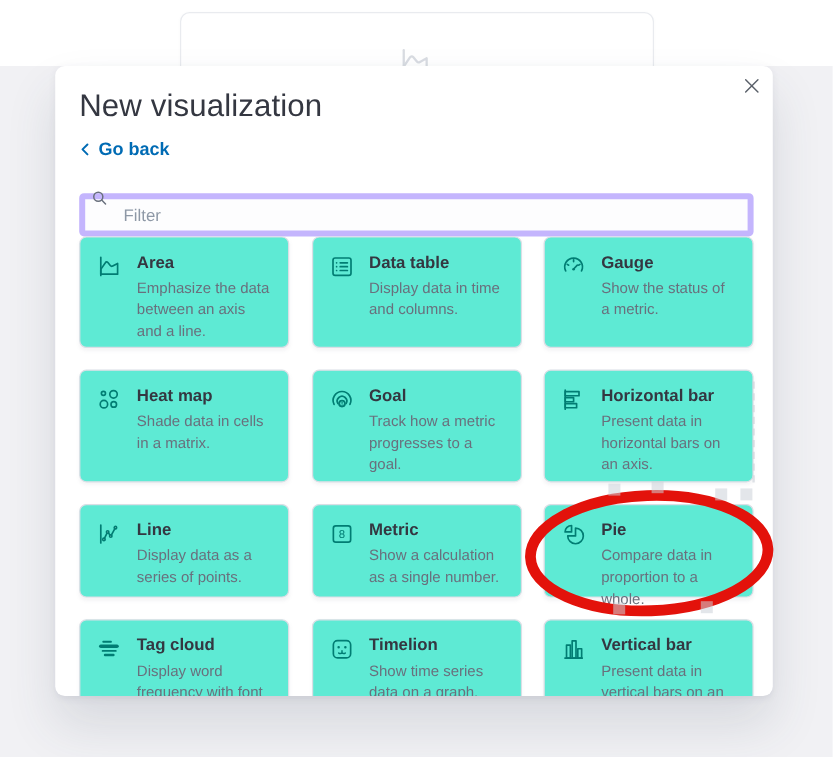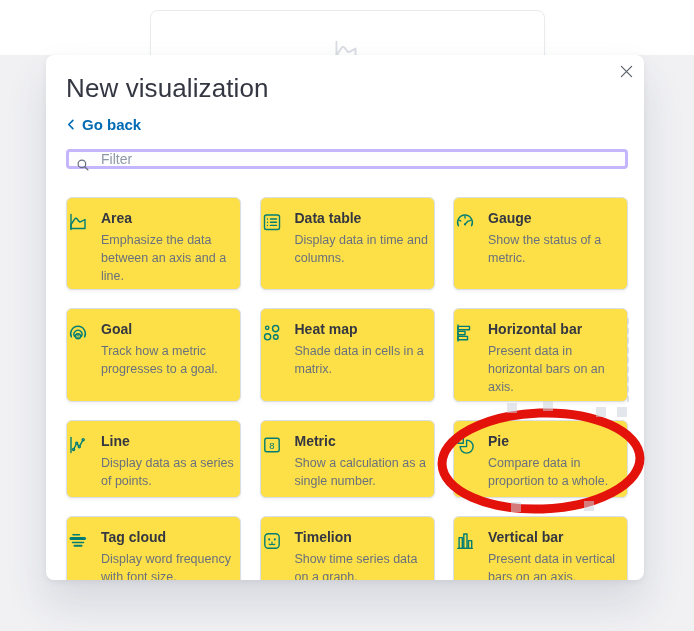--- a/index.html
+++ b/index.html
@@ -33,40 +33,41 @@
     margin:0;position:absolute;left:20px;top:18px;
     font-size:26px;font-weight:500;color:#343741;letter-spacing:.1px;
   }
   .go-back{
     position:absolute;left:20px;top:61px;display:flex;align-items:center;gap:5px;
     color:#006bb4;font-size:15px;font-weight:700;text-decoration:none;cursor:pointer;
   }
   .go-back .chev{display:flex;align-items:center;}
   .filter-wrap{position:absolute;left:20px;top:94px;width:562px;height:32px;}
   .filter-input{
-    width:100%;height:20px;box-sizing:border-box;
-    border:3px solid #c4b5fd;border-radius:4px;background:#fdfdfe;
+    width:100%;height:36px;box-sizing:border-box;
+    border:5px solid #c4b5fd;border-radius:4px;background:#fdfdfe;
     padding:0 10px 0 32px;font-size:14px;color:#343741;outline:none;
     font-family:"Liberation Sans","DejaVu Sans",sans-serif;
+    margin-top:12px;
   }
   .filter-input::placeholder{color:#8e98a6;}
   .filter-wrap .search-ic{position:absolute;left:9px;top:8px;pointer-events:none;}
 
   
   .grid{
     position:absolute;left:20px;top:142px;width:562px;
     display:grid;grid-template-columns:repeat(3,175px);
     grid-template-rows:93px 94px 78px 94px;
     justify-content:space-between;row-gap:18px;
   }
   .viz-card{
-    box-sizing:border-box;background:#fde047;border:1px solid #dade e3;
+    box-sizing:border-box;background:#5eead4;border:1px solid #dade e3;
     border:1px solid #dadee5;border-radius:6px;
     box-shadow:0 2px 3px rgba(110,120,140,.08);
-    padding:12px 0;display:flex;gap:12px;cursor:pointer;
+    padding:12px 13px;display:flex;gap:12px;cursor:pointer;
   }
   .card-icon{flex:none;width:22px;height:22px;margin-top:1px;}
   .card-text{flex:1;min-width:0;}
   .card-title{font-size:14px;font-weight:700;color:#343741;line-height:17px;}
   .card-desc{margin-top:4px;font-size:12.5px;color:#69707d;line-height:18px;}
 
   
   .annotation-layer{position:absolute;left:0;top:0;width:694px;height:631px;pointer-events:none;}
   .artifact-sq{position:absolute;width:10px;height:10px;background:#ccd1d9;opacity:.55;}
   .artifact-dash{position:absolute;left:627px;top:318px;height:84px;width:0;
@@ -142,40 +143,40 @@
             <circle cx="11" cy="13.4" r="1.1" fill="#017d73" stroke="none"></circle>
             <path d="M5.7 9.3l1.2.7M16.3 9.3l-1.2.7M11 5.5v1.5"></path>
           </svg></span>
     <span class="card-text">
       <div class="card-title">Gauge</div>
       <div class="card-desc">Show the status of a metric.</div>
     </span>
   </div>
       <div class="viz-card">
     <span class="card-icon"><svg width="22" height="22" viewBox="0 0 22 22" fill="none" stroke="#017d73" stroke-width="1.4" stroke-linecap="round" stroke-linejoin="round">
+            <circle cx="6.2" cy="5.8" r="1.7"></circle>
+            <circle cx="14.6" cy="6.6" r="3.1"></circle>
+            <circle cx="6.6" cy="14.8" r="3.1"></circle>
+            <circle cx="14.8" cy="15" r="2.3"></circle>
+          </svg></span>
+    <span class="card-text">
+      <div class="card-title">Heat map</div>
+      <div class="card-desc">Shade data in cells in a matrix.</div>
+    </span>
+  </div>
+      <div class="viz-card">
+    <span class="card-icon"><svg width="22" height="22" viewBox="0 0 22 22" fill="none" stroke="#017d73" stroke-width="1.4" stroke-linecap="round" stroke-linejoin="round">
             <path d="M4.4 15A7.4 7.4 0 1 1 17.6 15"></path>
             <path d="M7.6 14.4a4 4 0 1 1 6.8 0"></path>
             <circle cx="11" cy="14.3" r="2.5"></circle>
             <text x="11" y="16.1" text-anchor="middle" font-size="5" font-family="Liberation Sans,sans-serif" fill="#017d73" stroke="none">8</text>
           </svg></span>
     <span class="card-text">
       <div class="card-title">Goal</div>
       <div class="card-desc">Track how a metric progresses to a goal.</div>
-    </span>
-  </div>
-      <div class="viz-card">
-    <span class="card-icon"><svg width="22" height="22" viewBox="0 0 22 22" fill="none" stroke="#017d73" stroke-width="1.4" stroke-linecap="round" stroke-linejoin="round">
-            <circle cx="6.2" cy="5.8" r="1.7"></circle>
-            <circle cx="14.6" cy="6.6" r="3.1"></circle>
-            <circle cx="6.6" cy="14.8" r="3.1"></circle>
-            <circle cx="14.8" cy="15" r="2.3"></circle>
-          </svg></span>
-    <span class="card-text">
-      <div class="card-title">Heat map</div>
-      <div class="card-desc">Shade data in cells in a matrix.</div>
     </span>
   </div>
       <div class="viz-card">
     <span class="card-icon"><svg width="22" height="22" viewBox="0 0 22 22" fill="none" stroke="#017d73" stroke-width="1.4" stroke-linecap="round" stroke-linejoin="round">
             <path d="M4 3v16"></path>
             <rect x="4" y="4.4" width="11.5" height="3.4"></rect>
             <rect x="4" y="9.4" width="7" height="3.4"></rect>
             <rect x="4" y="14.4" width="9.5" height="3.4"></rect>
           </svg></span>
     <span class="card-text">

